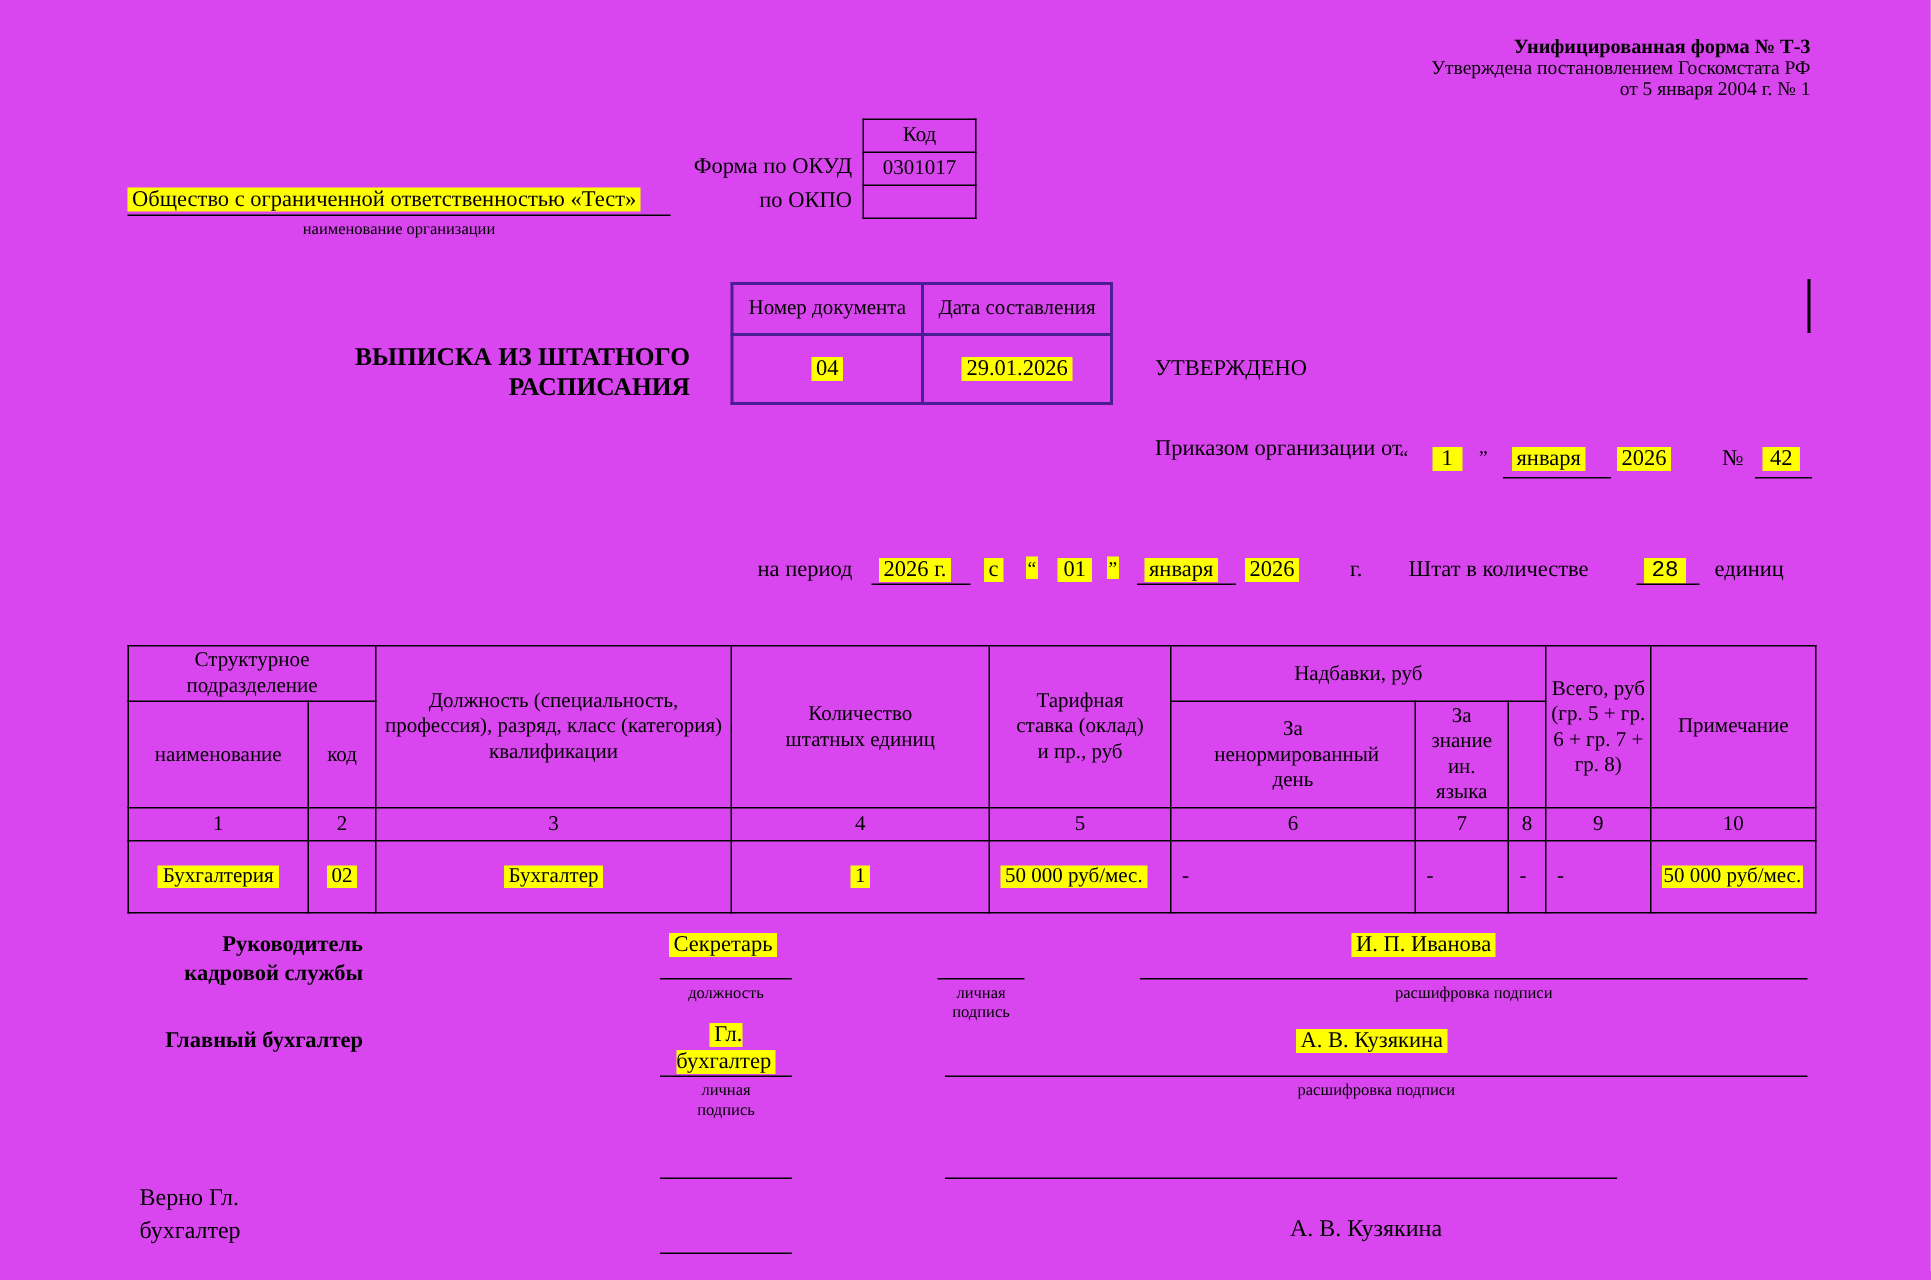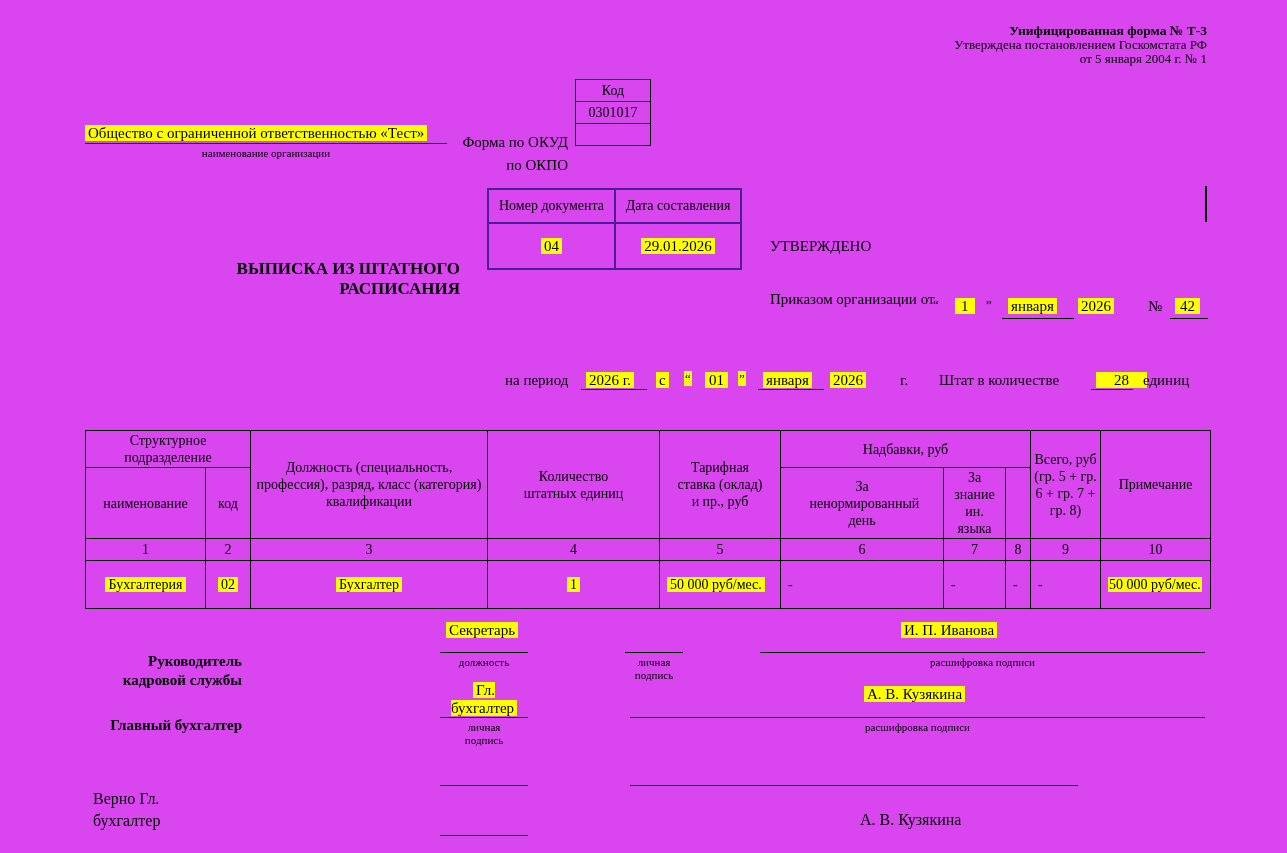--- a/index.html
+++ b/index.html
@@ -4,21 +4,21 @@
 <style>
   * { box-sizing: border-box; }
   body { margin:0; background:#fff; color:#000; font-family:"Liberation Serif","DejaVu Serif",serif; }
   .page { position:relative; width:1287px; height:853px; background:#d946ef; overflow:hidden; }
   .abs { position:absolute; }
   .t  { font-size:15px; line-height:18px; }
   .sm { font-size:11px; line-height:13px; }
   .hl { background:#ffff00; padding:0 3px; }
   .rule { position:absolute; height:1px; background:#000; }
   .bold { font-weight:bold; }
-  .right { text-align:right;margin-top:31px; }
+  .right { text-align:right; }
   .center { text-align:center; }
 
   
   .stamp { top:24px; right:80px; width:420px; text-align:right; font-size:13px; line-height:14px; }
   .stamp .b { font-weight:bold; font-size:13.5px; }
 
   
   table.codebox { position:absolute; left:575px; top:79px; border-collapse:collapse; table-layout:fixed; }
   table.codebox td { border:1px solid #000; width:75px; height:22px; text-align:center; font-size:14px; padding:0; }
 
@@ -108,21 +108,21 @@
   <div class="rule" style="left:581px; top:389px; width:66px;"></div>
   <div class="abs t" style="left:656px; top:371px;"><span class="hl">с</span></div>
   <div class="abs" style="left:684px; top:371px; font-size:13px;"><span class="hl" style="padding:0 1px;">“</span></div>
   <div class="abs t" style="left:705px; top:371px;"><span class="hl" style="padding:0 4px;">01</span></div>
   <div class="abs" style="left:738px; top:371px; font-size:13px;"><span class="hl" style="padding:0 1px;">”</span></div>
   <div class="abs t" style="left:763px; top:371px;"><span class="hl">января</span></div>
   <div class="rule" style="left:758px; top:389px; width:66px;"></div>
   <div class="abs t" style="left:830px; top:371px;"><span class="hl">2026</span></div>
   <div class="abs t" style="left:900px; top:371px;">г.</div>
   <div class="abs t" style="left:939px; top:371px;">Штат в количестве</div>
-  <div class="abs t" style="left:1096px; top:371px;"><span class="hl" style="padding:0 18px;">28</span></div>
+  <div class="abs t" style="left:1096px; top:371px;"><span class="hl" style="padding:0 5px;font-family:Liberation Mono, monospace;">28</span></div>
   <div class="rule" style="left:1091px; top:389px; width:42px;"></div>
   <div class="abs t" style="left:1143px; top:371px;">единиц</div>
 
   <table class="staff">
     <colgroup>
       <col style="width:120px">
         <col style="width:45px">
         <col style="width:237px">
         <col style="width:172px">
       <col style="width:121px">

